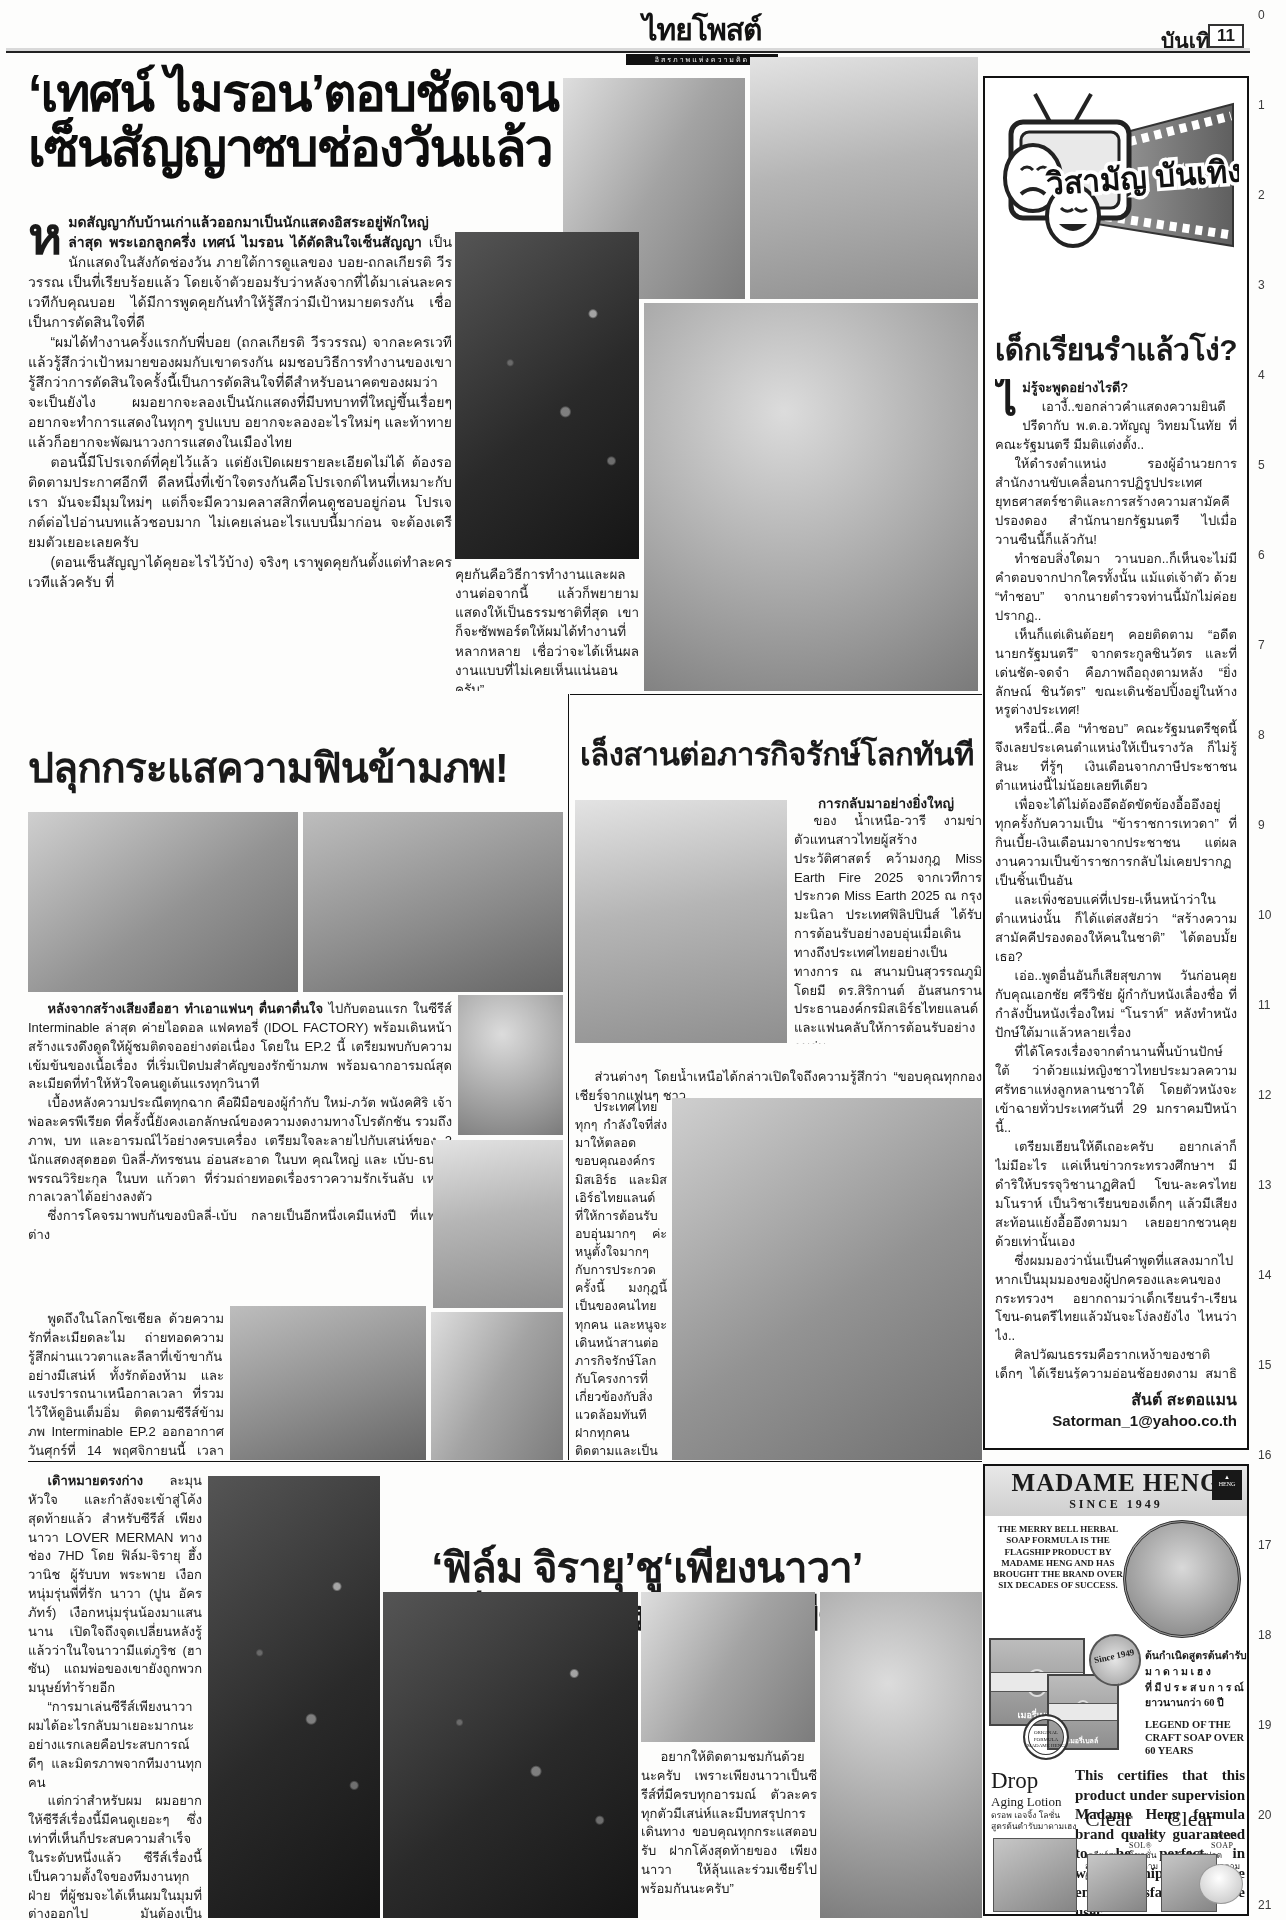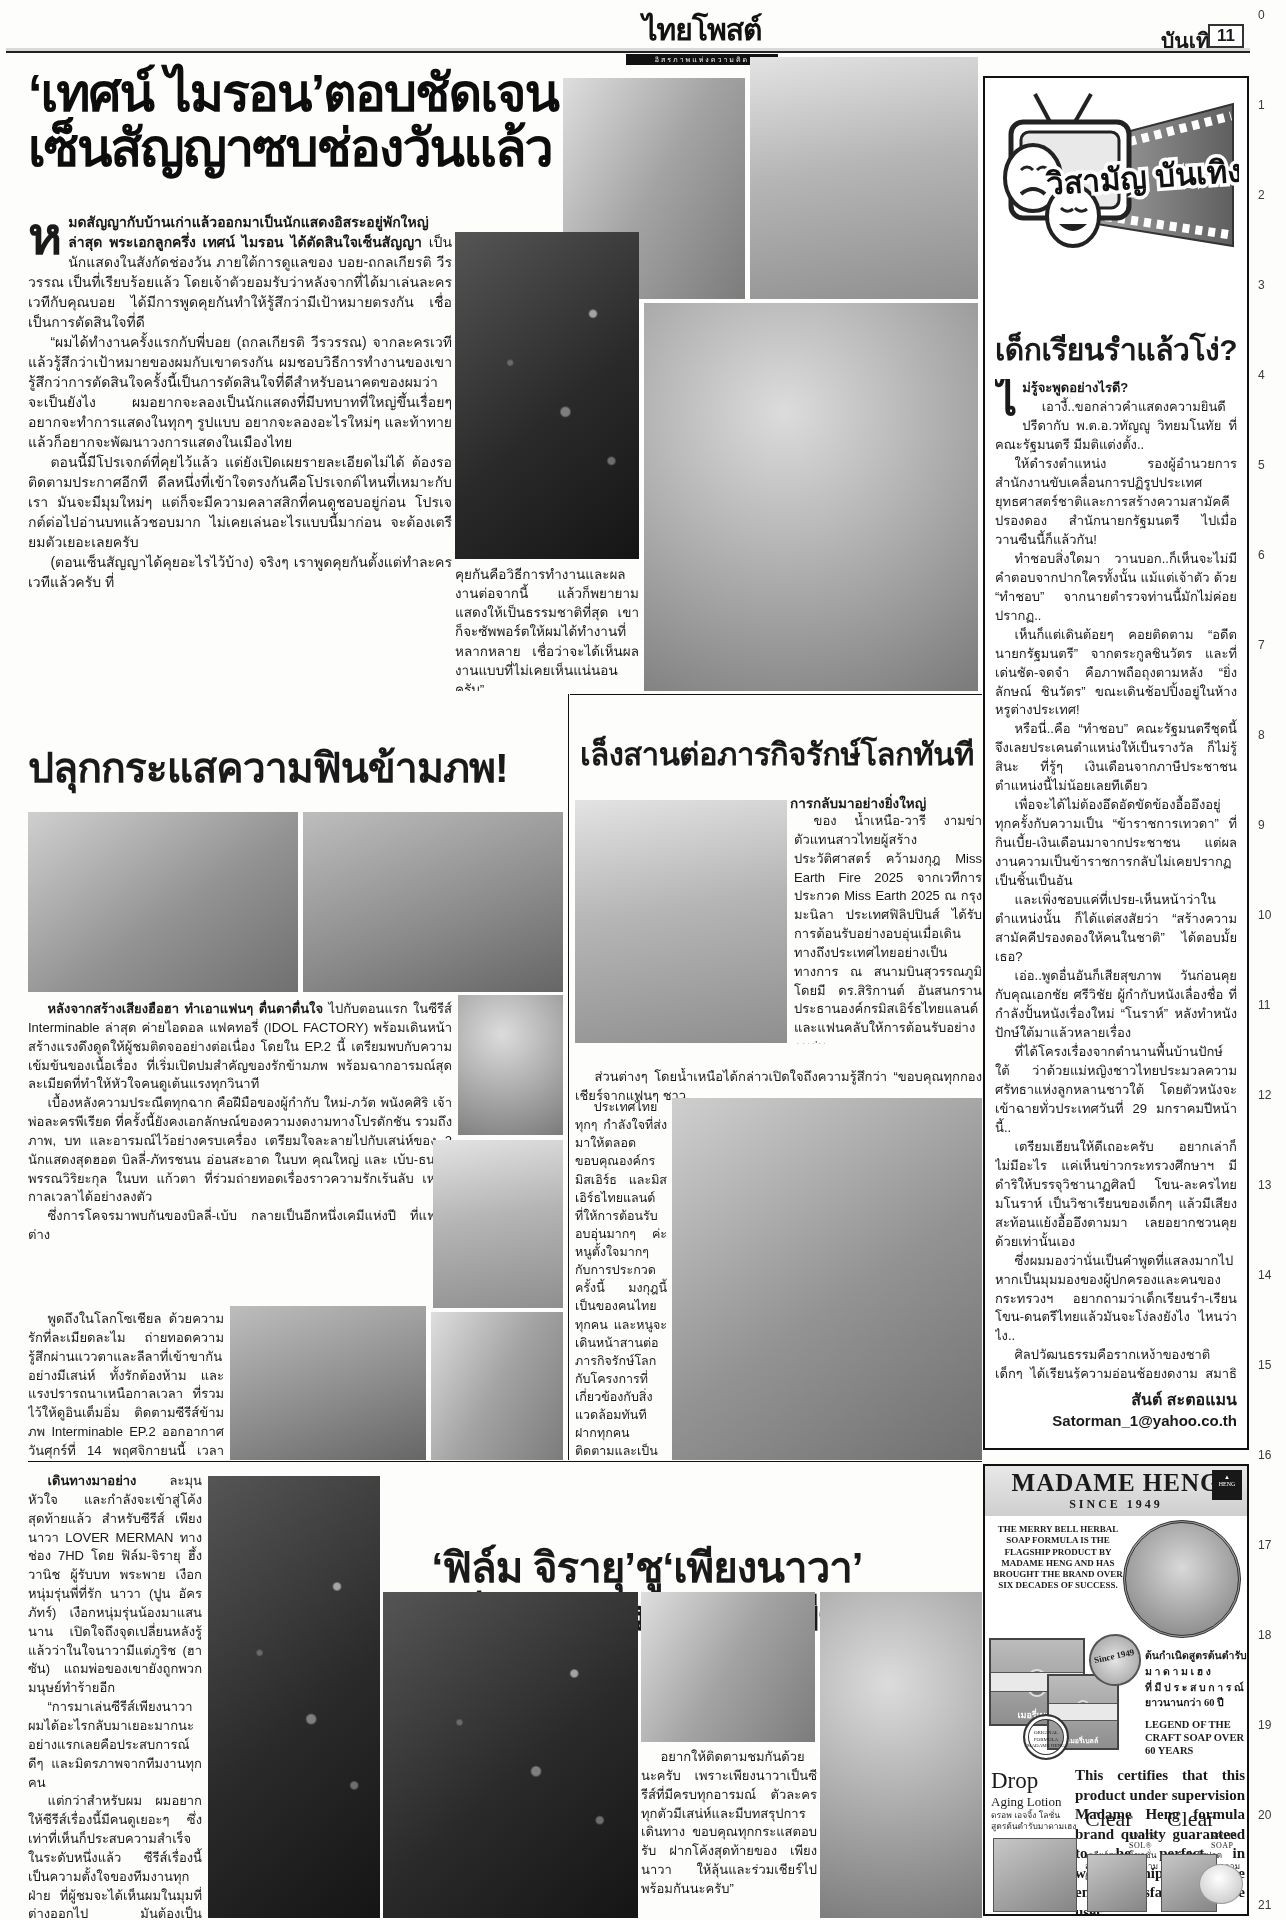--- a/index.html
+++ b/index.html
@@ -106,21 +106,21 @@
   .ad-drop-sub { position:absolute; left:6px; top:328px; font-size:13px; }
   .ad-drop-thai { position:absolute; left:6px; top:344px; font-size:8.5px;
     font-family:"Liberation Sans",sans-serif; line-height:1.3; }
   .ad-clear-name { font-size:22px; }
   .ad-clear-sub { font-size:8px; letter-spacing:0.5px;padding-left:44px; }
   .ad-clear-thai { font-size:8.5px; font-family:"Liberation Sans",sans-serif; line-height:1.3; }
   .ad-prod { position:absolute; border:1px solid #555; background:linear-gradient(150deg,#c7c7c7,#858585); }
   .ad-soapround { position:absolute; width:44px; height:40px; border-radius:50%;
     background:radial-gradient(circle at 45% 35%,#fff,#cfcfcf 75%); border:1px solid #999; }
   
-  .earth-lead { font-weight:bold; font-size:13.5px; }
+  .earth-lead { font-weight:bold; text-align:center; font-size:13.5px; }
   
   .tail { font-size:13.5px; line-height:1.42; text-align:justify; overflow:hidden; }
 </style>
 </head>
 <body>
 
 <div class="abs masthead">
   <div class="logo">ไทยโพสต์</div>
   <div class="tagbar">อิสรภาพแห่งความคิด</div>
 </div>
@@ -255,21 +255,21 @@
   <p class="nofirst">ประเทศไทย ทุกๆ กำลังใจที่ส่งมาให้ตลอด ขอบคุณองค์กรมิสเอิร์ธ และมิสเอิร์ธไทยแลนด์ ที่ให้การต้อนรับอบอุ่นมากๆ ค่ะ หนูตั้งใจมากๆ กับการประกวดครั้งนี้ มงกุฎนี้เป็นของคนไทยทุกคน และหนูจะเดินหน้าสานต่อภารกิจรักษ์โลก กับโครงการที่เกี่ยวข้องกับสิ่งแวดล้อมทันที ฝากทุกคนติดตามและเป็นกำลังใจให้หนูด้วยนะคะ” ทางด้าน ดร.สิริกานต์ กล่าวเสริมว่า ภูมิใจมากที่ลูกสาวคนเก่งกลับมาพร้อมตำแหน่ง พร้อมสนับสนุนทุกภารกิจของมิสเอิร์ธ ไฟเออร์ เพื่อโลกใบนี้อย่างเต็มที่แน่นอน</p>
 </div>
 <div class="abs ph g1" style="left:672px; top:1098px; width:310px; height:362px;"></div>
 
 <div class="abs hline" style="left:28px; top:1461px; width:954px;"></div>
 <div class="abs hl-film">
   <span>‘ฟิล์ม จิรายุ’ชู‘เพียงนาวา’</span><br>
   <span>เป็นผลงานมาสเตอร์พีซ</span>
 </div>
 <div class="abs bt-sm" style="left:28px; top:1472px; width:174px; height:446px;">
-  <p class="nofirst"><span class="leadb">เดินทางมาอย่าง</span> <span>ละมุนหัวใจ และกำลังจะเข้าสู่โค้งสุดท้ายแล้ว สำหรับซีรีส์ เพียงนาวา LOVER MERMAN ทางช่อง 7HD โดย ฟิล์ม-จิรายุ ฮึ้งวานิช ผู้รับบท พระพาย เงือกหนุ่มรุ่นพี่ที่รัก นาวา (ปูน อัครภัทร์) เงือกหนุ่มรุ่นน้องมาแสนนาน เปิดใจถึงจุดเปลี่ยนหลังรู้แล้วว่าในใจนาวามีแต่ภูริช (ฮาซัน) แถมพ่อของเขายังถูกพวกมนุษย์ทำร้ายอีก</span></p>
+  <p class="nofirst"><span class="leadb">เดิาหมายตรงก่าง</span> <span>ละมุนหัวใจ และกำลังจะเข้าสู่โค้งสุดท้ายแล้ว สำหรับซีรีส์ เพียงนาวา LOVER MERMAN ทางช่อง 7HD โดย ฟิล์ม-จิรายุ ฮึ้งวานิช ผู้รับบท พระพาย เงือกหนุ่มรุ่นพี่ที่รัก นาวา (ปูน อัครภัทร์) เงือกหนุ่มรุ่นน้องมาแสนนาน เปิดใจถึงจุดเปลี่ยนหลังรู้แล้วว่าในใจนาวามีแต่ภูริช (ฮาซัน) แถมพ่อของเขายังถูกพวกมนุษย์ทำร้ายอีก</span></p>
   <p>“การมาเล่นซีรีส์เพียงนาวา ผมได้อะไรกลับมาเยอะมากนะ อย่างแรกเลยคือประสบการณ์ดีๆ และมิตรภาพจากทีมงานทุกคน</p>
   <p>แต่กว่าสำหรับผม ผมอยากให้ซีรีส์เรื่องนี้มีคนดูเยอะๆ ซึ่งเท่าที่เห็นก็ประสบความสำเร็จในระดับหนึ่งแล้ว ซีรีส์เรื่องนี้เป็นความตั้งใจของทีมงานทุกฝ่าย ที่ผู้ชมจะได้เห็นผมในมุมที่ต่างออกไป มันต้องเป็นมาสเตอร์พีซที่ดีแน่ๆ ครับ</p>
 </div>
 <div class="abs ph night" style="left:208px; top:1476px; width:172px; height:442px;"></div>
 <div class="abs ph night" style="left:383px; top:1592px; width:255px; height:326px;"></div>
 <div class="abs ph g2" style="left:641px; top:1592px; width:174px; height:150px;"></div>
 <div class="abs bt-sm" style="left:641px; top:1748px; width:176px; height:170px;">
   <p class="nofirst">อยากให้ติดตามชมกันด้วยนะครับ เพราะเพียงนาวาเป็นซีรีส์ที่มีครบทุกอารมณ์ ตัวละครทุกตัวมีเสน่ห์และมีบทสรุปการเดินทาง ขอบคุณทุกกระแสตอบรับ ฝากโค้งสุดท้ายของ เพียงนาวา ให้ลุ้นและร่วมเชียร์ไปพร้อมกันนะครับ”</p>
 </div>
 <div class="abs ph g3" style="left:820px; top:1592px; width:162px; height:326px;"></div>

